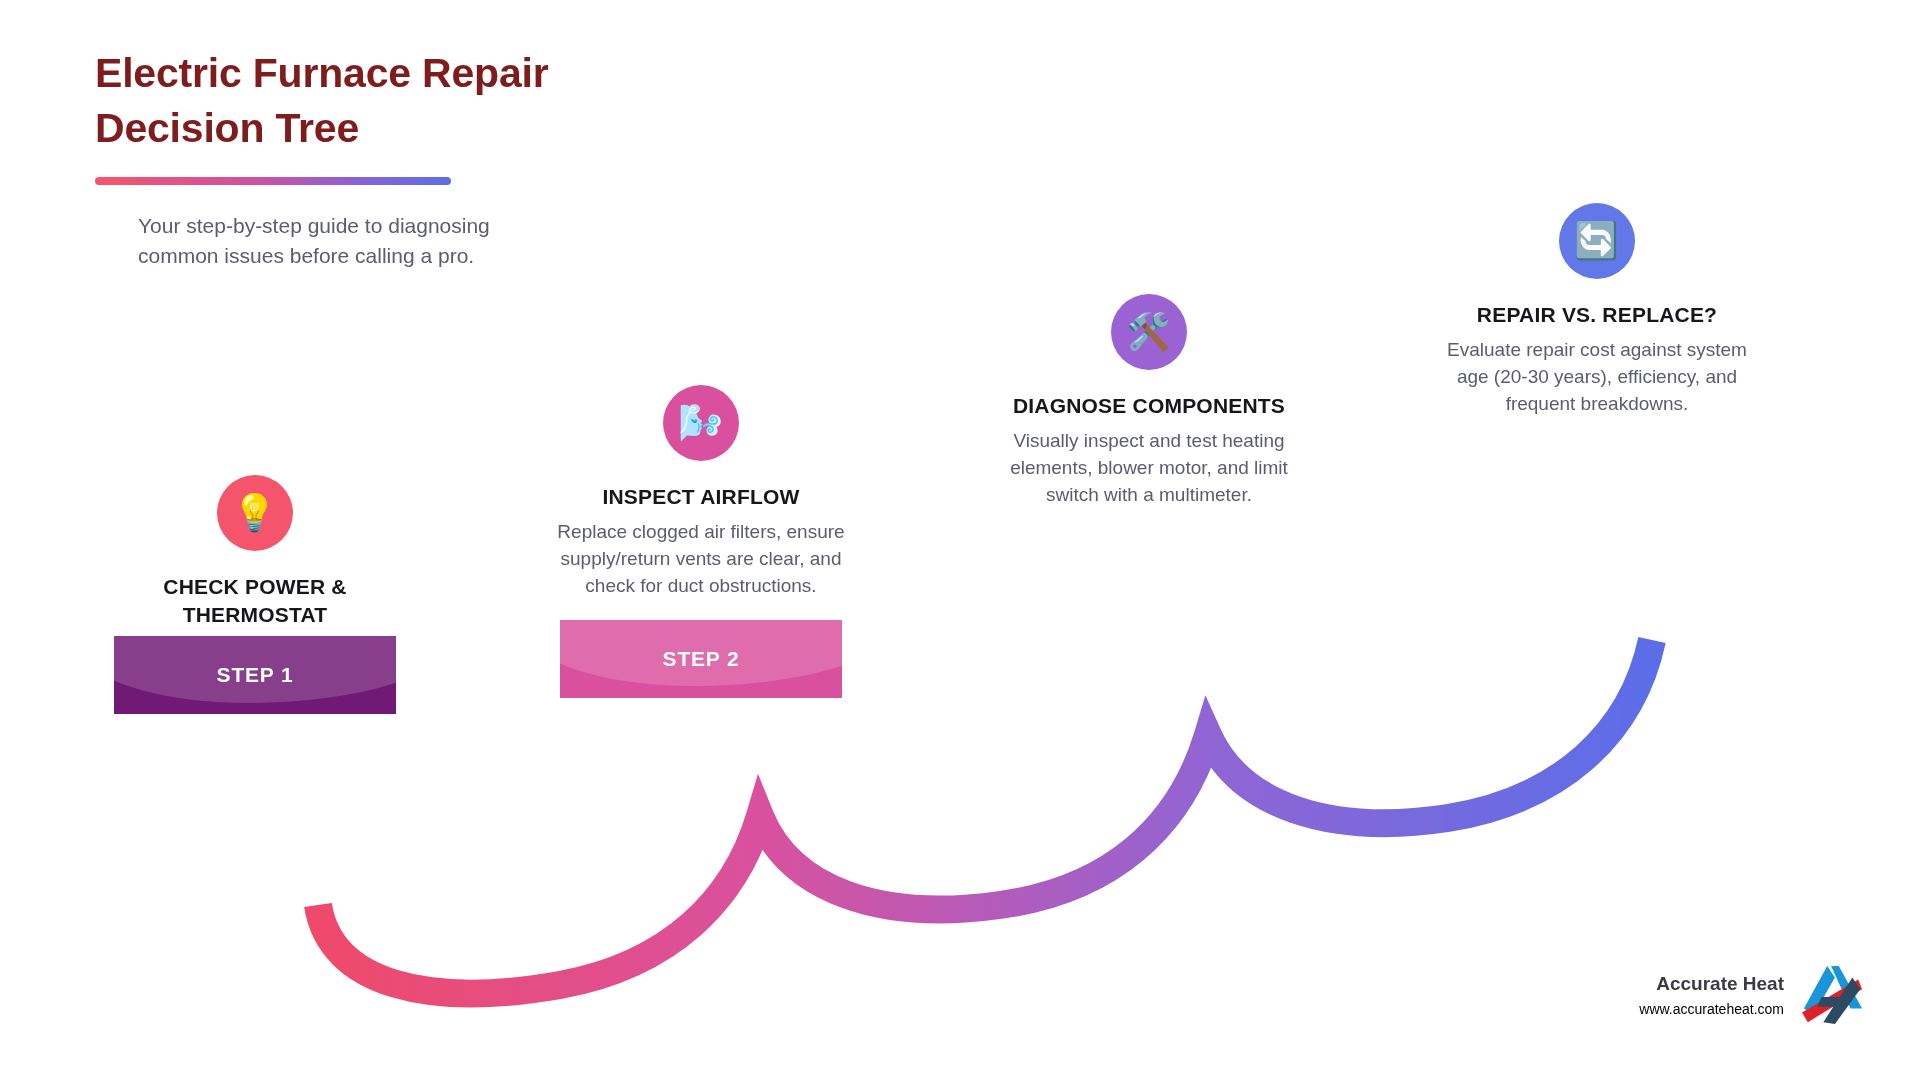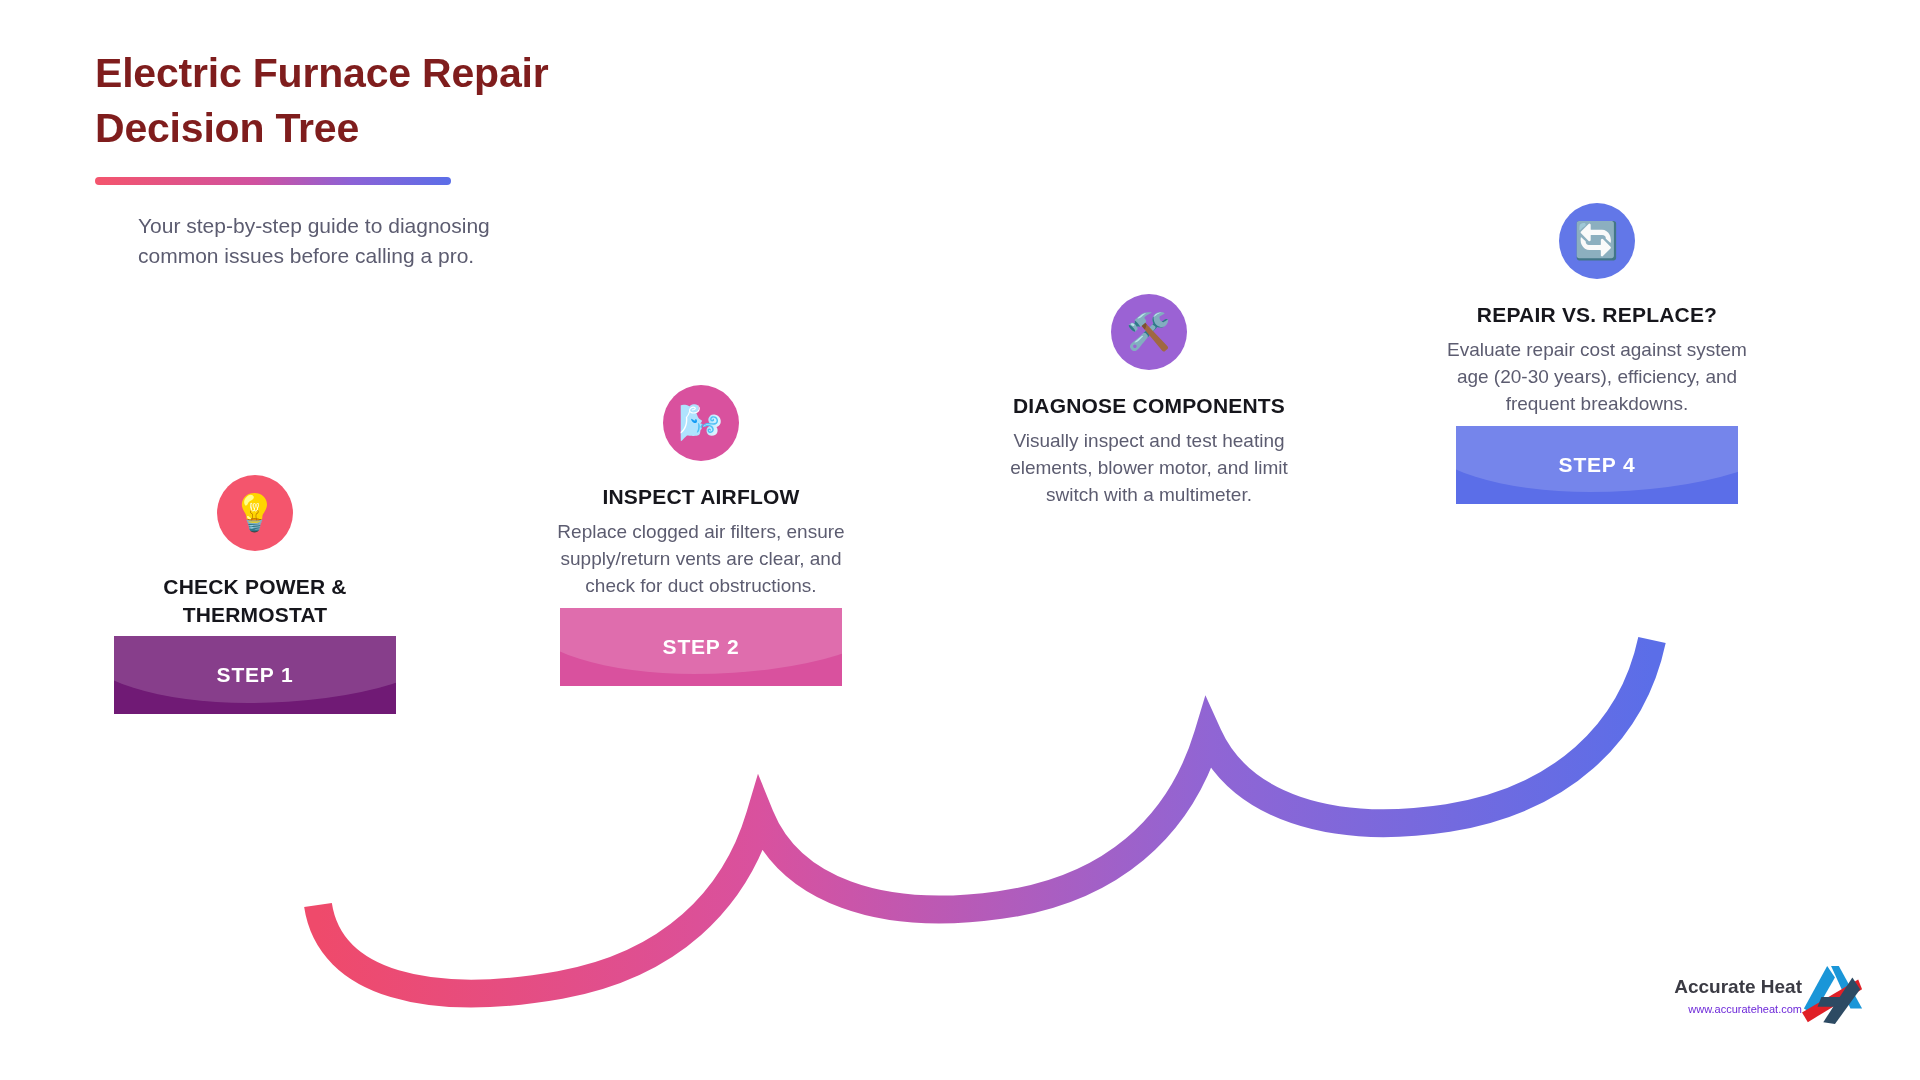--- a/index.html
+++ b/index.html
@@ -131,32 +131,33 @@
 
   .step-spacer { height: 8px; }
 
   
   #footer {
     position: absolute;
     right: 56px;
     bottom: 54px;
     display: flex;
     align-items: center;
+    gap: 18px;
     z-index: 5;
   }
   #footer-text { text-align: right; }
   #footer-brand {
     font-size: 19px;
     font-weight: bold;
     color: #3b3b44;
     line-height: 1.5;
   }
   #footer-url {
-    font-size: 11px;
-    color: #6d28d9;
+    font-size: 14px;
+    color: #000000;
     line-height: 1.5;
   }
   #footer-logo { width: 62px; height: 62px; display: block; }
 </style>
 </head>
 <body>
 
 <svg id="flow-ribbon" viewBox="0 0 1920 1080" preserveAspectRatio="none" aria-hidden="true">
   <defs>
     <linearGradient id="ribbonGrad" x1="0" y1="0" x2="1" y2="0">
@@ -197,21 +198,21 @@
   </div>
 </div>
 
 <div class="step" id="step-2">
   <div class="step-icon-circle" style="background:#d9519e;">
     <span>🌬️</span>
   </div>
   <div class="step-heading">INSPECT AIRFLOW</div>
   <div class="step-body">Replace clogged air filters, ensure supply/return vents are clear, and check for duct obstructions.</div>
   <div class="step-spacer"></div>
-  <div class="step-banner" style="background:#d9519e;">
+  <div class="step-banner" style="background:#d9519e;margin-top:12px;">
     <span class="banner-sheen"></span>
     <span class="banner-label">STEP 2</span>
   </div>
 </div>
 
 <div class="step" id="step-3">
   <div class="step-icon-circle" style="background:#9b62d4;">
     <span>🛠️</span>
   </div>
   <div class="step-heading">DIAGNOSE COMPONENTS</div>
@@ -219,24 +220,20 @@
   <div class="step-spacer"></div>
 </div>
 
 <div class="step" id="step-4">
   <div class="step-icon-circle" style="background:#6277e8;">
     <span>🔄</span>
   </div>
   <div class="step-heading">REPAIR VS. REPLACE?</div>
   <div class="step-body">Evaluate repair cost against system age (20-30 years), efficiency, and frequent breakdowns.</div>
   <div class="step-spacer"></div>
-  <div class="step-banner" style="background:#5b6ee8;">
-    <span class="banner-sheen"></span>
-    <span class="banner-label">STEP 4</span>
-  </div>
 </div>
 
 <div id="footer">
   <div id="footer-text">
     <div id="footer-brand">Accurate Heat</div>
     <div id="footer-url">www.accurateheat.com</div>
   </div>
   <svg id="footer-logo" viewBox="0 0 64 64" aria-hidden="true">
     <polygon points="2,46 26,2 34,14 12,52" fill="#1a96d8"></polygon>
     <polygon points="30,2 38,2 62,46 50,46" fill="#1a96d8"></polygon>

